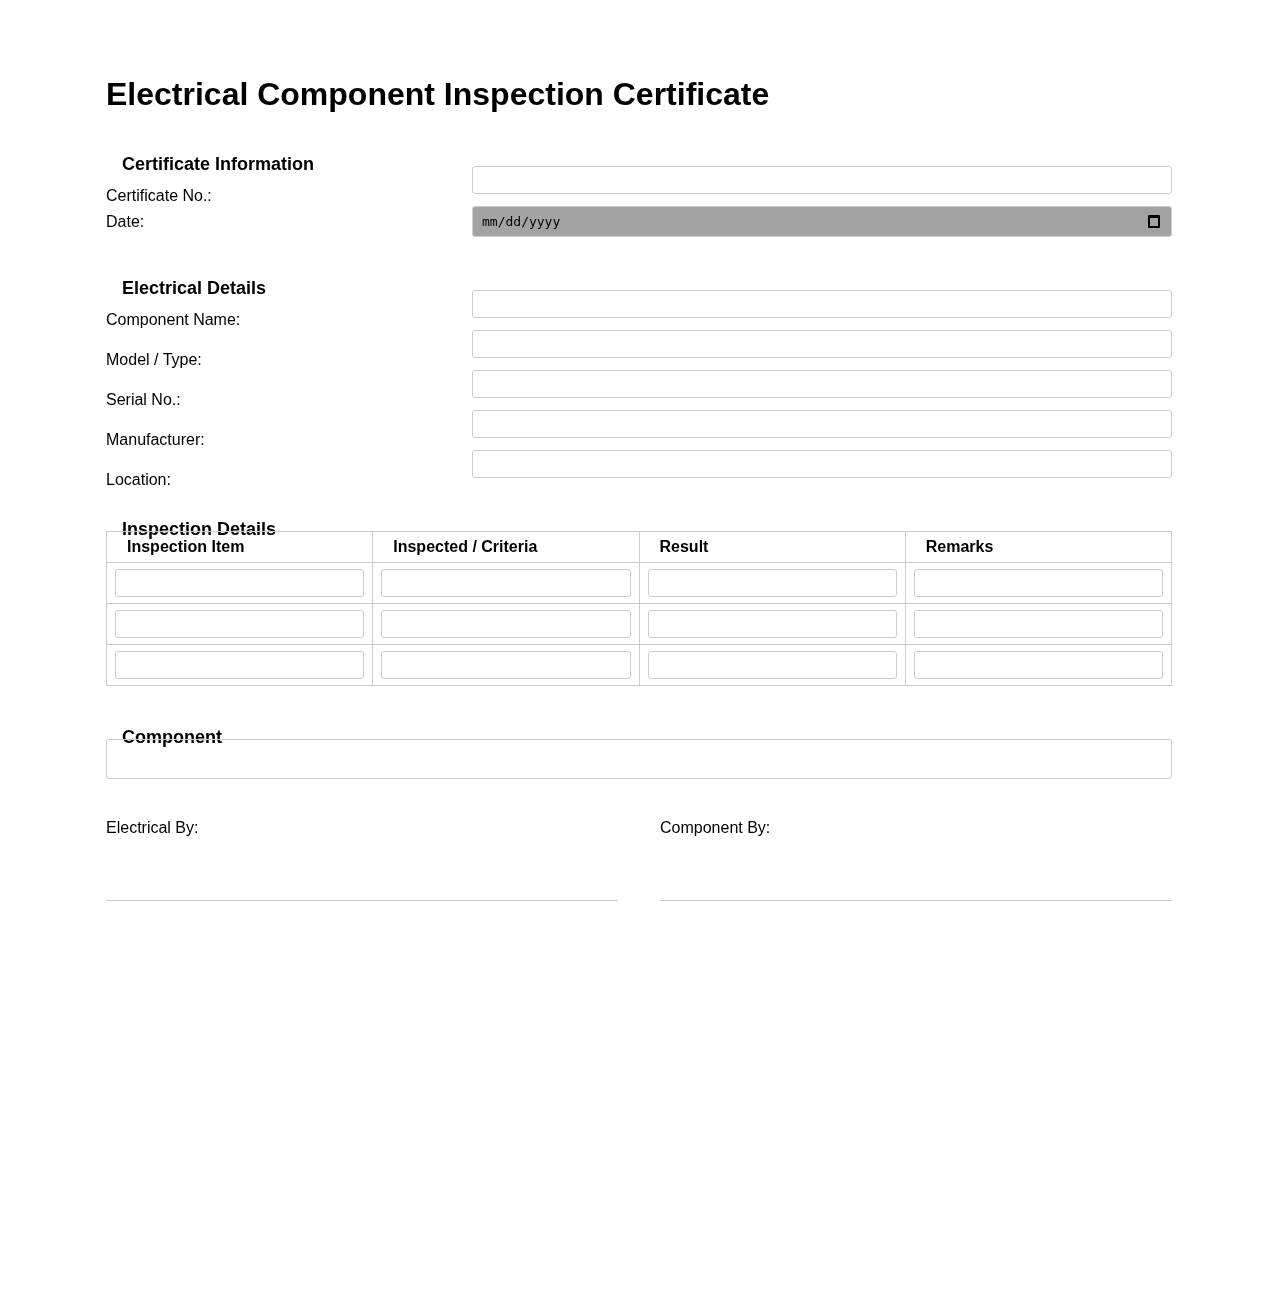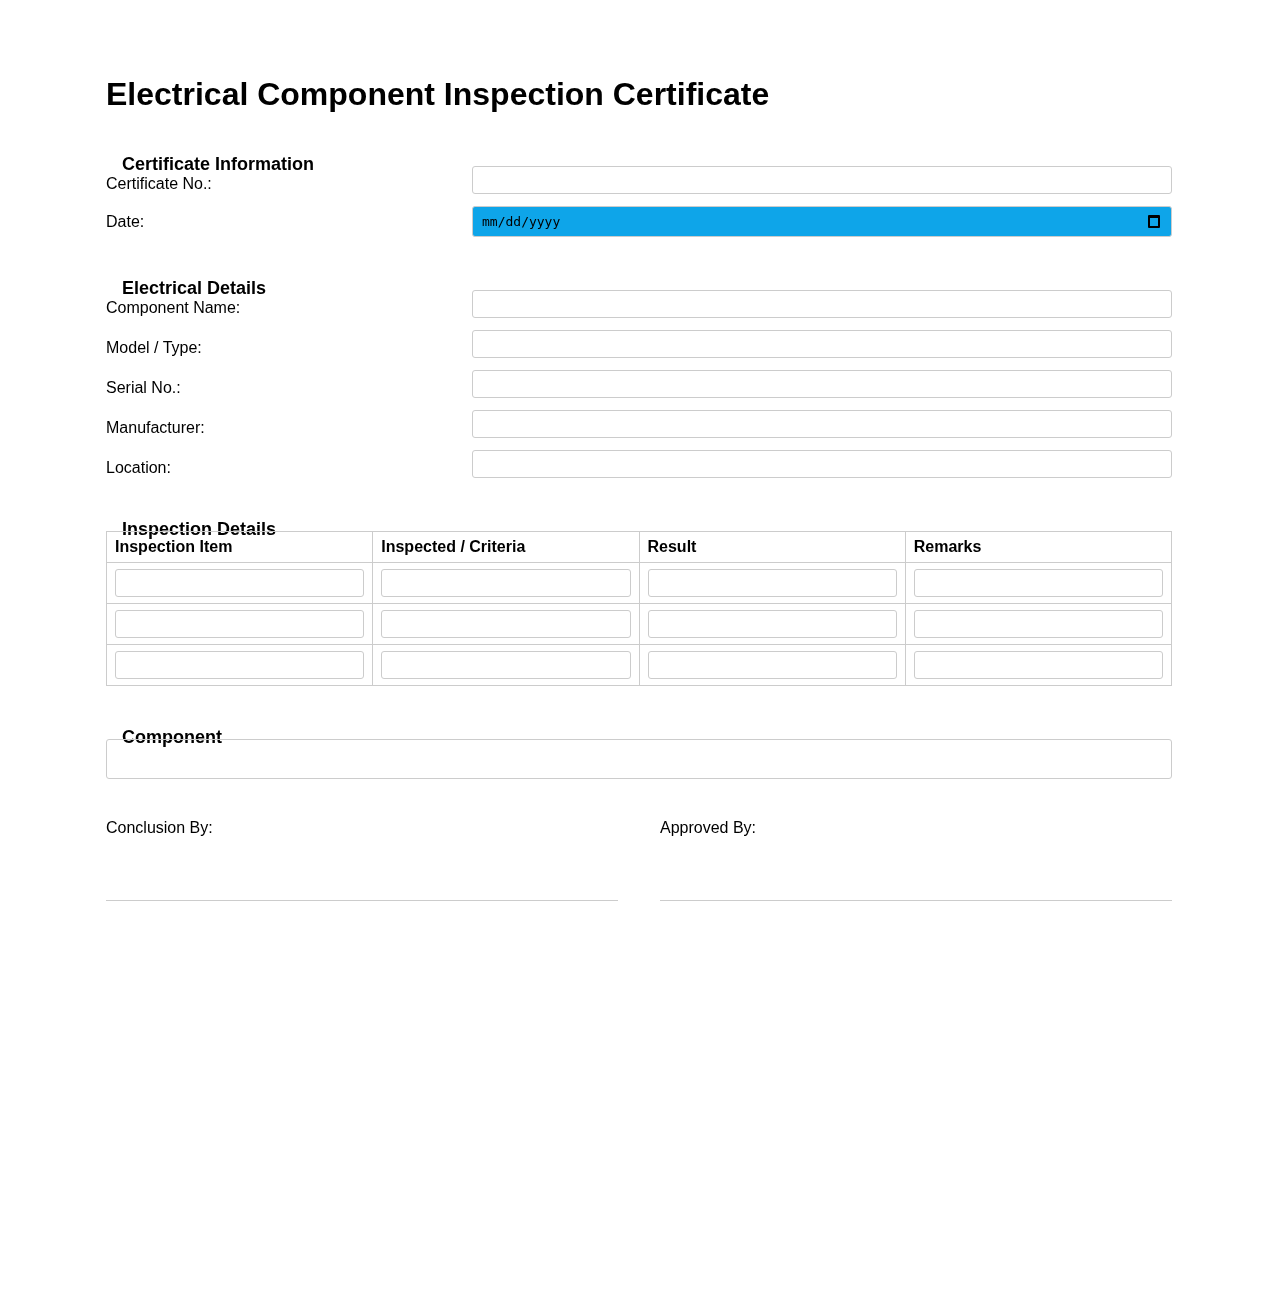--- a/index.html
+++ b/index.html
@@ -2,29 +2,29 @@
 <html><head>
 <meta charset="utf-8">
 <style>
   * { box-sizing: border-box; }
   html, body { margin: 0; padding: 0; background: #ffffff; }
   body { font-family: "Liberation Sans", sans-serif; color: #000; width: 1278px; height: 1300px; position: relative; }
   .container { position: absolute; left: 106px; top: 0; width: 1066px; }
   h1 { margin: 0; position: absolute; top: 74px; left: 0; width: 1066px; text-align: left; font-size: 32px; font-weight: bold; line-height: 40px; }
   h2 { margin: 16px; position: absolute; left: 0; font-size: 18px; font-weight: bold; line-height: 22px; }
   .row { position: absolute; left: 0; width: 1066px; height: 28px; }
-  .row label { position: absolute; left: 0; top: 8px; font-size: 16px; line-height: 20px; }
+  .row label { position: absolute; left: 0; top: 20px; font-size: 16px; line-height: 20px; }
   .row input { position: absolute; left: 366px; top: 0; width: 700px; height: 28px; border: 1px solid #cccccc; border-radius: 3px; background: #fff; padding: 0 8px; font-size: 14px; }
   .row.date { height: 18px; }
-  .row.date .date-box { position: absolute; left: 366px; top: 0; width: 700px; height: 31px; border: 1px solid #cccccc; border-radius: 3px; background: #0ea5e9; }
+  .row.date .date-box { position: absolute; left: 366px; top: 0; width: 700px; height: 31px; border: 1px solid #cccccc; border-radius: 3px; background: #a3a3a3; }
   .date-box .ph { position: absolute; left: 9px; top: 7px; font-family: "DejaVu Sans Mono", monospace; font-size: 13px; color: #000; }
   .date-box .cal { position: absolute; right: 11px; top: 8px; width: 12px; height: 13px; border: 2px solid #000; border-top-width: 3px; border-radius: 1px; }
   table { position: absolute; left: 0; top: 531px; width: 1066px; border-collapse: collapse; }
   th, td { border: 1px solid #cccccc; width: 25%; }
-  th { text-align: left; font-size: 16px; font-weight: bold; padding: 0 8px; height: 31px; }
+  th { text-align: left; font-size: 16px; font-weight: bold; padding: 0 20px; height: 31px; }
   td { height: 41px; padding: 0 8px; }
   td input { width: 100%; height: 28px; border: 1px solid #cccccc; border-radius: 3px; display: block; }
   .conclusion { position: absolute; left: 0; top: 739px; width: 1066px; height: 40px; border: 1px solid #cccccc; border-radius: 3px; }
   .sig { position: absolute; top: 818px; width: 512px; }
   .sig label { font-size: 16px; line-height: 20px; display: block; }
   .sig .line { position: absolute; top: 82px; left: 0; width: 100%; border-bottom: 1px solid #cccccc; }
 </style>
 </head>
 <body>
 
@@ -119,20 +119,20 @@
             <input type="text" value="" style="">
           </td>
       </tr>
     </tbody>
   </table>
 
   <h2 style="top:710px">Component</h2>
   <div class="conclusion"></div>
 
   <div class="sig" style="left:0">
-    <label>Conclusion By:</label>
+    <label>Electrical By:</label>
     <div class="line"></div>
   </div>
   <div class="sig" style="left:554px">
-    <label>Approved By:</label>
+    <label>Component By:</label>
     <div class="line"></div>
   </div>
 </div>
 
 </body></html>

